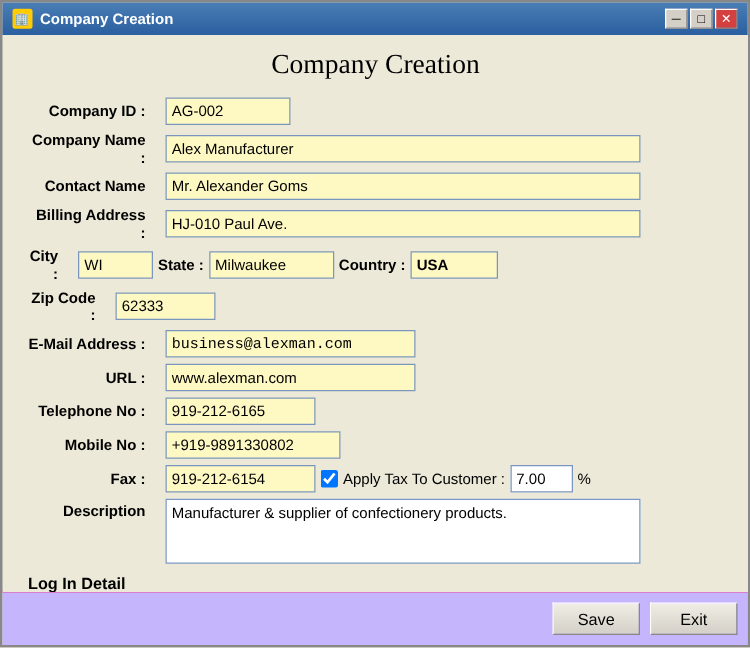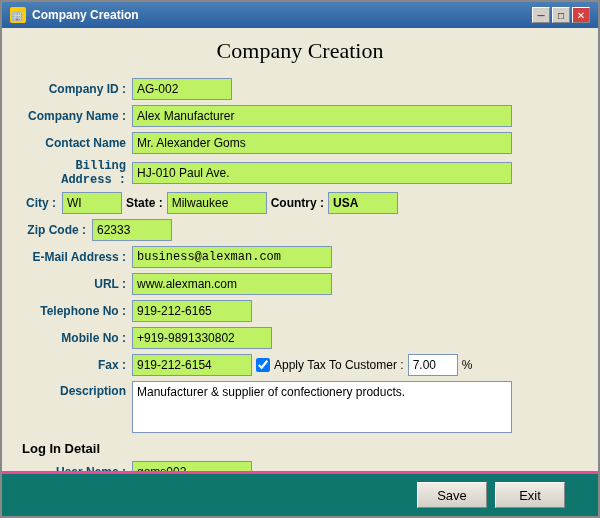--- a/index.html
+++ b/index.html
@@ -104,28 +104,28 @@
     .form-row {
       display: flex;
       align-items: center;
       margin-bottom: 5px;
     }
 
     .form-label {
       text-align: right;
       font-weight: bold;
       font-size: 12px;
-      color: #0c4a6e;
-      padding-right: 6px;
+      color: #000000;
+      padding-right: 16px;
       flex-shrink: 0;
     }
 
     .form-input {
       border: 1px solid #7a96be;
-      background: #bef264;
+      background: #fef9c3;
       height: 22px;
       padding: 2px 4px;
       font-size: 12px;
       font-family: Arial, sans-serif;
     }
 
     .input-company-id { width: 100px; }
     .input-company-name { width: 380px; }
     .input-contact-name { width: 380px; }
     .input-billing { width: 380px; }
@@ -136,21 +136,21 @@
     .input-email { width: 200px; font-family: Liberation Mono, monospace; }
     .input-url { width: 200px; }
     .input-tel { width: 120px; }
     .input-mobile { width: 140px; }
     .input-fax { width: 120px; }
     .input-username { width: 120px; }
 
     .label-company-id { width: 110px; }
     .label-company-name { width: 110px; }
     .label-contact { width: 110px; }
-    .label-billing { width: 110px; font-family: Liberation Mono, monospace; }
+    .label-billing { width: 110px; }
     .label-city { width: 40px; }
     .label-zip { width: 70px; }
     .label-email { width: 110px; }
     .label-url { width: 110px; }
     .label-tel { width: 110px; }
     .label-mobile { width: 110px; }
     .label-fax { width: 110px; }
     .label-desc { width: 110px; align-self: flex-start; padding-top: 3px; }
 
     .inline-label {
@@ -213,24 +213,24 @@
       color: #000;
       margin-bottom: 5px;
       margin-left: 0;
     }
 
     .login-label { width: 110px; }
 
     .footer {
       display: flex;
       justify-content: flex-end;
-      padding: 8px 33px;
+      padding: 8px 8px;
       gap: 8px;
-      background: #0f766e;
-      border-top: 3px solid #ec4899;
+      background: #c4b5fd;
+      border-top: 1px solid #ec4899;
       flex-shrink: 0;
     }
 
     .footer-btn {
       width: 70px;
       height: 26px;
       background: linear-gradient(to bottom, #f0ede4, #d4d0c8);
       border: 1px solid #888;
       border-top-color: #fff;
       border-left-color: #fff;

